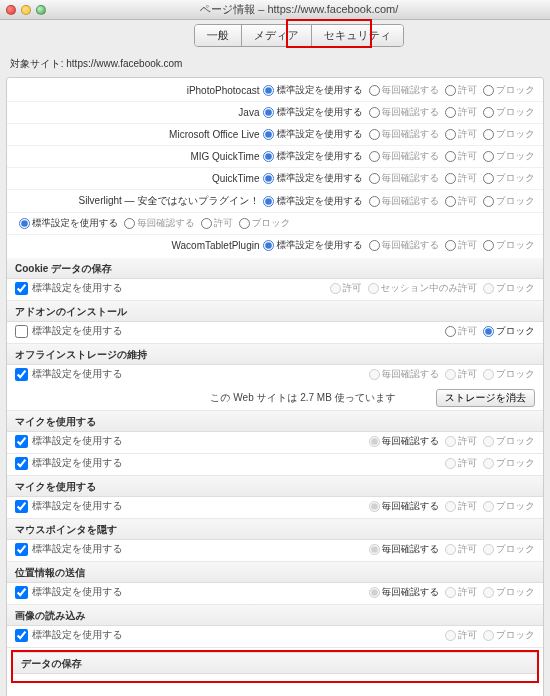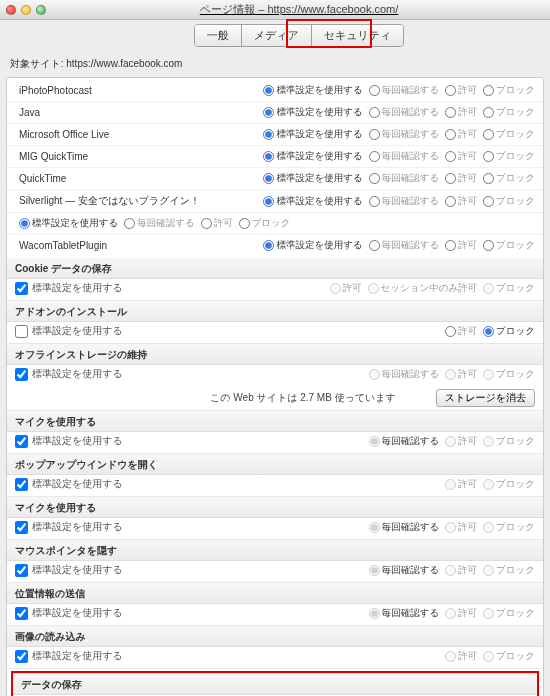--- a/index.html
+++ b/index.html
@@ -1,39 +1,39 @@
 <!DOCTYPE html>
 <html><head>
 <meta charset="utf-8">
 <style>
 * { box-sizing: border-box; margin: 0; padding: 0; }
 body { font-family: "Hiragino Kaku Gothic Pro", "Lucida Grande", sans-serif; font-size: 10px; background: #ededed; width: 550px; height: 696px; overflow: hidden; }
 .window { width: 550px; height: 696px; background: #ededed; }
-.titlebar { height: 20px; background: linear-gradient(#f8f8f8, #d8d8d8); display: flex; align-items: center; padding: 4px 6px; border-bottom: 1px solid #b8b8b8; text-decoration: underline; }
+.titlebar { height: 20px; background: linear-gradient(#f8f8f8, #d8d8d8); display: flex; align-items: center; padding: 4px 6px; border-bottom: 1px solid #b8b8b8; }
 .traffic { display: flex; gap: 5px; margin-right: 8px; }
 .tlight { width: 10px; height: 10px; border-radius: 50%; border: 0.5px solid rgba(0,0,0,0.25); }
 .tl-close { background: radial-gradient(circle at 35% 35%, #ff8a80, #e53935); }
 .tl-min { background: radial-gradient(circle at 35% 35%, #ffe082, #fbc02d); }
 .tl-zoom { background: radial-gradient(circle at 35% 35%, #b9f6ca, #43a047); }
 .title { flex: 1; text-align: center; font-size: 11px; color: #444; }
 .tabs { display: flex; justify-content: center; padding: 4px 0 6px; background: #ededed; }
 .seg { display: flex; border: 1px solid #a0a0a0; border-radius: 4px; overflow: hidden; }
 .seg-btn { padding: 3px 12px; font-size: 11px; background: linear-gradient(#fdfdfd,#e6e6e6); border-right: 1px solid #a0a0a0; cursor: pointer; color: #333; }
 .seg-btn:last-child { border-right: none; }
 .seg-btn.active { background: linear-gradient(#8a8a8a,#6d6d6d); color: #fff; }
 .highlight-tab { position: absolute; border: 2px solid #e00000; pointer-events: none; }
 .tabs-wrap { position: relative; margin-left: 48px; }
 .target { padding: 4px 10px 6px; font-size: 10px; color: #333; }
 .content { background: #fff; margin: 0 6px 6px 6px; border: 1px solid #ccc; border-radius: 3px; height: 628px; overflow-y: auto; }
 .section-hdr { background: linear-gradient(#f7f7f7,#ececec); border-top: 1px solid #ddd; border-bottom: 1px solid #ddd; padding: 4px 8px 2px; font-size: 10px; font-weight: bold; color: #333; }
 .section-sub { padding: 2px 8px 5px; display: flex; align-items: center; font-size: 10px; color: #555; }
 .section-sub input[type=checkbox] { margin-right: 4px; }
 .plugin-row { display: flex; align-items: center; padding: 4px 8px; border-bottom: 1px solid #f0f0f0; font-size: 10px; }
 .plugin-row:last-of-type { border-bottom: none; }
-.plugin-name { flex: 1; padding-left: 4px; color: #333; }
+.plugin-name { flex: 1; padding-left: 4px; color: #333; text-align: right; }
 .opts { display: flex; gap: 2px; align-items: center; white-space: nowrap; }
 .opt { display: inline-flex; align-items: center; color: #999; font-size: 9.5px; }
 .opt.sel { color: #333; }
 .opt input[type=radio] { width: 11px; height: 11px; margin: 0 2px 0 4px; accent-color: #3b7adb; }
 .subsection { border-bottom: 1px solid #e8e8e8; }
 .subsection .section-hdr { border-top: none; }
 .storage-info { padding: 3px 8px; font-size: 10px; color: #444; text-align: right; display: flex; justify-content: flex-end; align-items: center; gap: 8px; }
 .btn { font-size: 10px; padding: 1px 8px; background: linear-gradient(#fdfdfd,#e6e6e6); border: 1px solid #aaa; border-radius: 3px; cursor: pointer; margin-left: 32px; }
 .highlight-box { border: 2px solid #e00000; margin: 2px 4px; }
 .plugins-block { padding: 2px 0; }
@@ -229,21 +229,20 @@
             </label>
           <label class="opt">
               <input type="radio" disabled="" style="">
               <span>ブロック</span>
             </label>
         </div>
       </div>
     </div>
 
     <div class="subsection">
-      <div class="section-hdr">ポップアップウインドウを開く</div>
       <div class="section-sub">
         <input type="checkbox" checked="" style="">
         <span>標準設定を使用する</span>
         <div style="flex:1"></div>
         <div class="opts">
           <label class="opt">
               <input type="radio" disabled="" style="">
               <span>許可</span>
             </label>
           <label class="opt">

